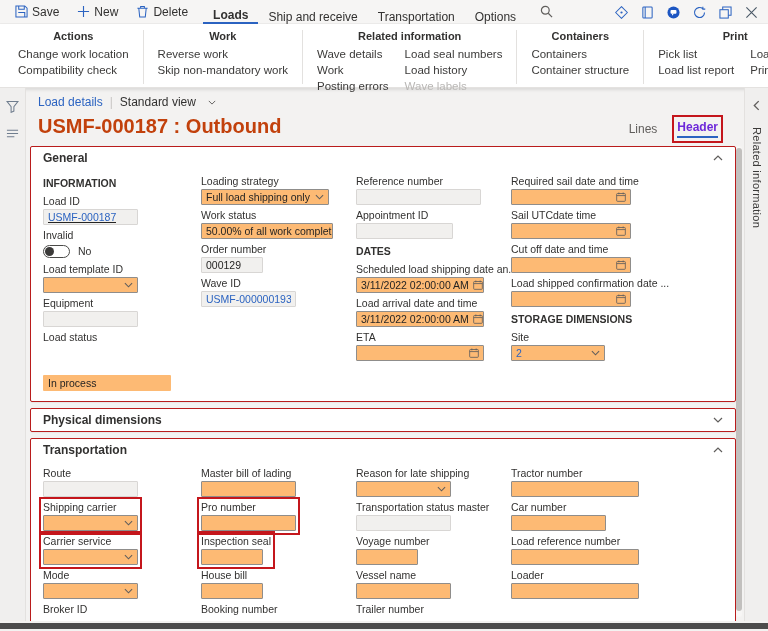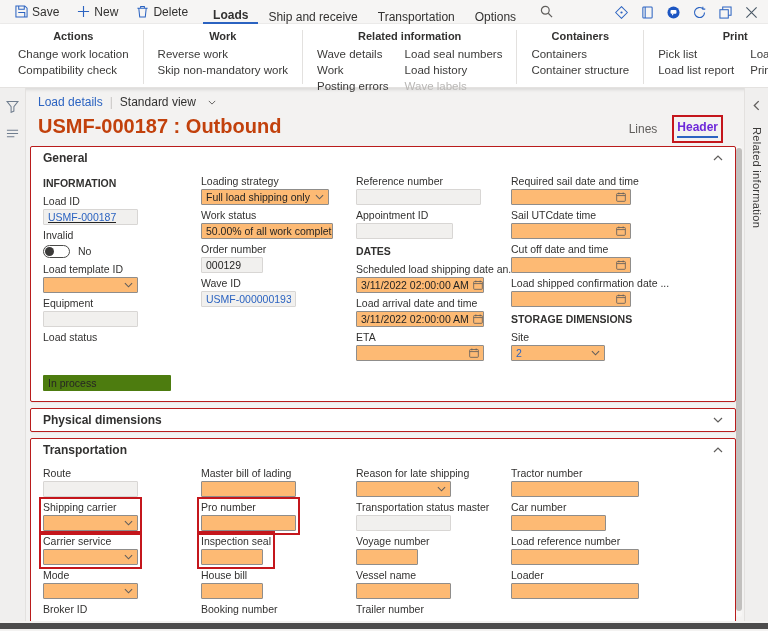--- a/index.html
+++ b/index.html
@@ -62,21 +62,21 @@
   .sec-body{display:grid;grid-template-columns:158px 155px 155px 1fr;padding:6px 4px 6px 12px;}
   .fcol{display:flex;flex-direction:column;align-items:flex-start;}
 
   .grp-label{font-size:10.5px;font-weight:700;color:var(--txt);height:14px;margin:2px 0 4px;}
   .field{margin-bottom:4px;width:fit-content;}
   .field.redbox{outline:2px solid var(--red);outline-offset:2px;}
   .vtab.redbox{outline:2px solid var(--red);outline-offset:3px;}
   .flabel{font-size:10.5px;line-height:12px;color:var(--txt);margin-bottom:2px;white-space:nowrap;}
   .ctrl{height:16px;border:1px solid var(--border);background:#fdba74;font-size:10.5px;color:#252423;display:flex;align-items:center;padding:0 4px;white-space:nowrap;overflow:hidden;border-radius:1px;}
   .ctrl.dis{background:var(--disbg);border-color:var(--disbord);}
-  .ctrl.ro{background:#4d7c0f;border-color:transparent;padding-left:4px;margin-top:32px;}
+  .ctrl.ro{background:#fdba74;border-color:transparent;padding-left:4px;margin-top:32px;}
   .ctrl.sel,.ctrl.date{justify-content:space-between;gap:4px;}
   .sel-chev{width:9px;height:6px;color:var(--muted);flex:none;}
   .cal{width:10px;height:10px;color:var(--muted);flex:none;margin-left:auto;}
   .linktxt{color:var(--accent);cursor:pointer;overflow:hidden;text-overflow:clip;}
   .toggle-row{display:flex;align-items:center;gap:8px;height:16px;cursor:pointer;}
   .pill{width:27px;height:13px;border:1px solid #4a4a48;border-radius:8px;display:flex;align-items:center;padding:0 1px;background:#fff;}
   .knob{width:9px;height:9px;border-radius:50%;background:#3b3a39;}
   .tog-val{font-size:10.5px;color:var(--txt);}
 
   .sbar{position:absolute;top:58px;bottom:4px;right:2px;width:6px;background:#f7f6f5;border-radius:3px;}

